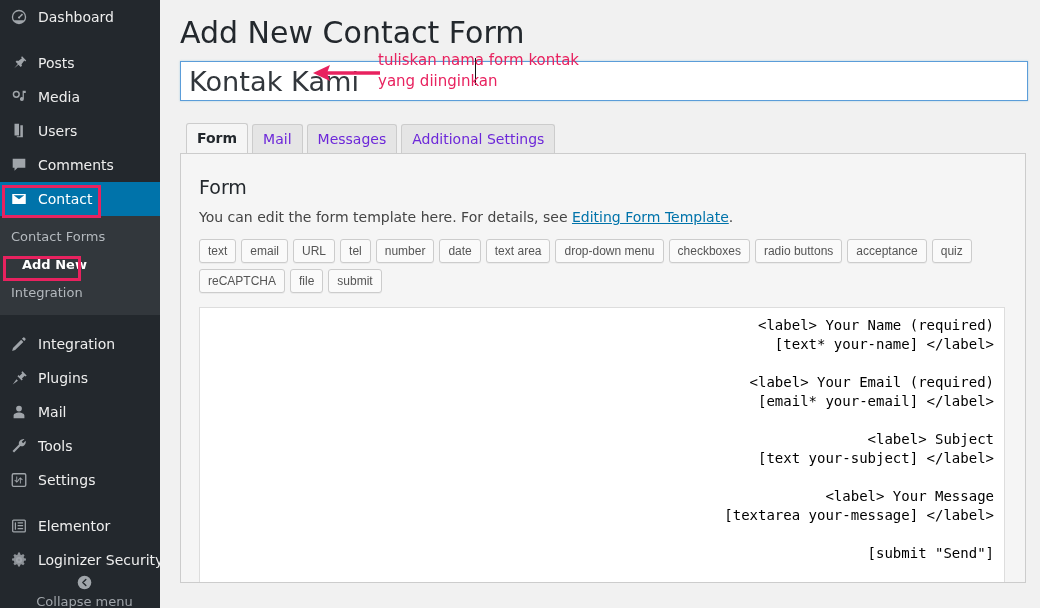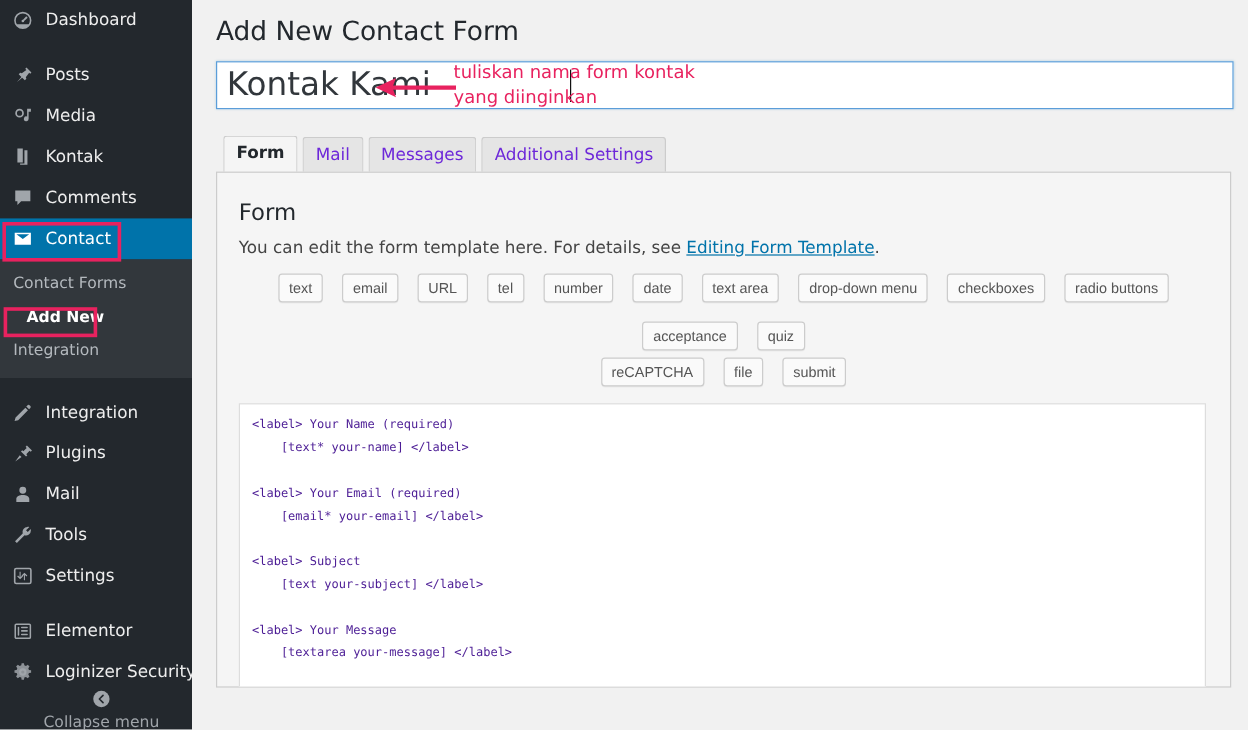--- a/index.html
+++ b/index.html
@@ -87,21 +87,21 @@
   
   #content {
     flex: 1 1 auto;
     height: 608px;
     background: #f1f1f1;
     padding: 0 14px 0 20px;
     position: relative;
     overflow: hidden;
   }
   #page-title {
-    font-size: 22px;
+    font-size: 30px;
     font-weight: normal;
     color: #23282d;
     padding: 13px 0 9px 0;
     line-height: 1.3;
   }
 
   .title-wrap { position: relative; }
   #title-input {
     width: 848px;
     height: 40px;
@@ -188,48 +188,49 @@
     margin: 6px 0 10px 0;
   }
   #panel .desc {
     font-size: 14px;
     color: #444;
     margin-bottom: 11px;
     line-height: 1.4;
   }
   #panel .desc a { color: #0073aa; text-decoration: underline; }
 
-  .tagbar { margin-bottom: 6px; display: flex; flex-wrap: wrap; gap: 16px; justify-content: center; }
+  .tagbar { margin-bottom: 6px; display: flex; flex-wrap: wrap; gap: 5px; }
   .tag-btn {
     font-size: 12px;
     line-height: 18px;
     padding: 2px 8px;
     border: 1px solid #ccc;
     background: #fafafa;
     color: #555;
     border-radius: 3px;
     white-space: nowrap;
     box-shadow: 0 1px 0 rgba(0,0,0,.04);
   }
 
   #form-textarea {
     width: 806px;
     height: 290px;
     margin-top: 8px;
     border: 1px solid #ddd;
     background: #fff;
-    color: #4c1d95;
+    color: #000000;
     font-family: "DejaVu Sans Mono", "Liberation Mono", monospace;
-    font-size: 10px;
+    font-size: 14px;
     line-height: 19px;
     padding: 8px 10px;
     white-space: pre;
     overflow: hidden;
     resize: none;
     outline: none;
+    text-align: right;
   }
 </style>
 </head>
 <body>
 
 <div id="app">
 
   <div id="sidebar">
 
     <div class="menu-item">
@@ -260,21 +261,21 @@
       </span>
       <span class="mi-label">Media</span>
     </div>
 
     <div class="menu-item">
       <span class="mi-icon">
         <svg width="18" height="18" viewBox="0 0 20 20" fill="currentColor">
             <path d="M5 2h5v13H5V2zm6.5 1.6h2.8V17H7.5v-1.2h4V3.6z"></path>
           </svg>
       </span>
-      <span class="mi-label">Kontak</span>
+      <span class="mi-label">Users</span>
     </div>
 
     <div class="menu-item">
       <span class="mi-icon">
         <svg width="18" height="18" viewBox="0 0 20 20" fill="currentColor">
             <path d="M3 3h14v10H8.5L5 16.5V13H3V3z"></path>
           </svg>
       </span>
       <span class="mi-label">Comments</span>
     </div>

